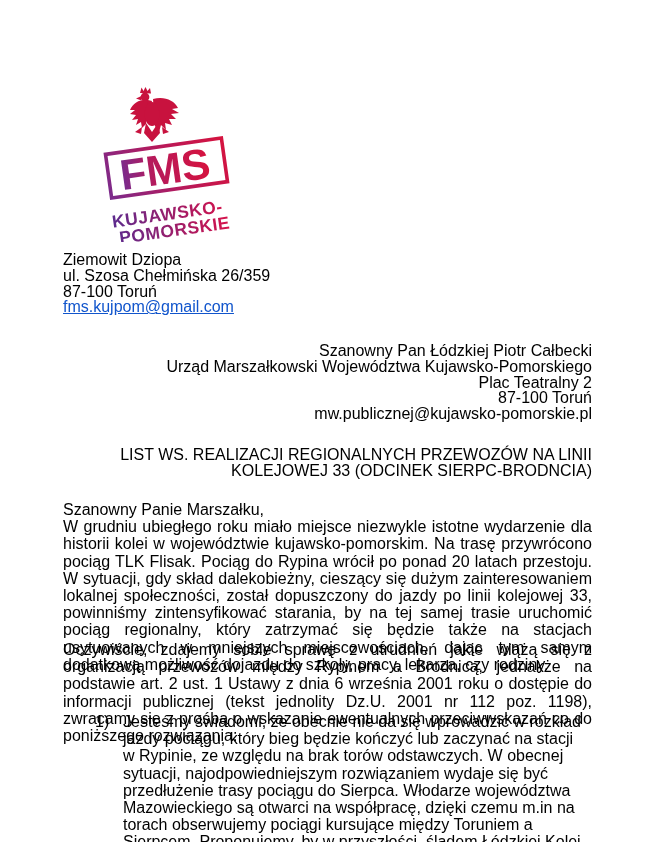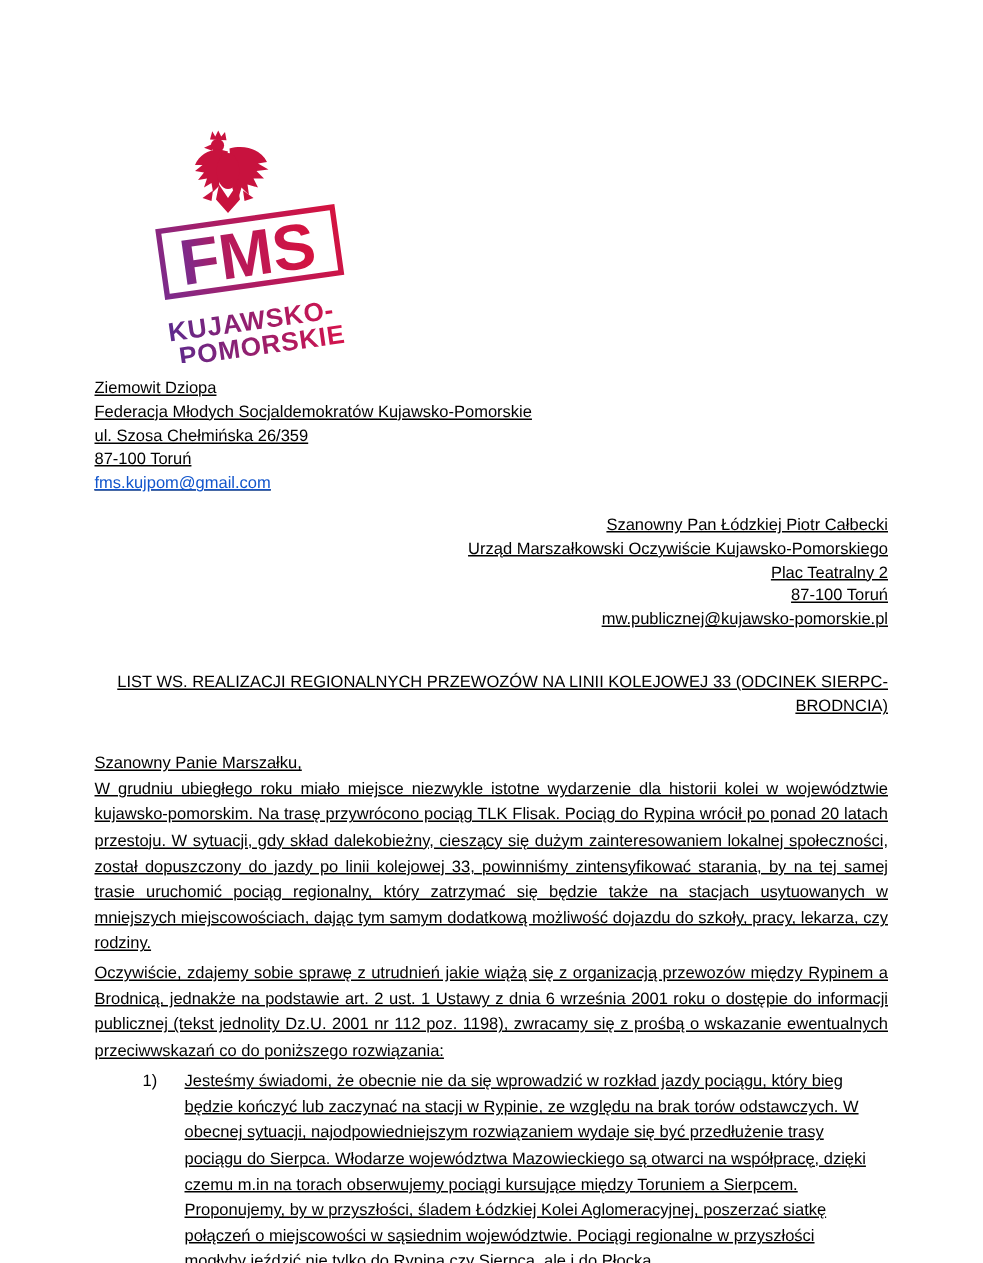--- a/index.html
+++ b/index.html
@@ -6,21 +6,21 @@
   html,body { background:#ffffff; }
   body { font-family:"Liberation Sans", sans-serif; }
   .page {
     position:relative;
     width:655px; height:842px;
     background:#ffffff;
     overflow:hidden;
     color:#000000;
   }
   .logo-svg { position:absolute; left:96px; top:86px; width:145px; height:156px; }
-  .txt { font-size:11px; line-height:15.8px;text-decoration:underline; }
+  .txt { font-size:16px; line-height:15.8px; }
   .sender   { position:absolute; left:63px;  top:252px; }
   .sender a { color:#1155cc; text-decoration:underline; }
   .recipient{ position:absolute; right:63px; top:343px; text-align:right; }
   .subject  { position:absolute; left:63px;  top:447px; width:529px; text-align:right; line-height:16.4px; }
   .block1   { position:absolute; left:63px;  top:501px; width:529px; line-height:17.2px; }
   .block1 p { text-align:justify; }
   .block2   { position:absolute; left:63px;  top:641px; width:529px; text-align:justify; line-height:17.2px; }
   .listwrap { position:absolute; left:95px;  top:713px; width:490px; line-height:17.2px; }
   .list-marker { position:absolute; left:0; top:0; }
   .list-text   { margin-left:28px; width:458px; text-align:left; }
@@ -66,29 +66,28 @@
     <text x="69" y="98" text-anchor="middle" font-family="Liberation Sans, sans-serif" font-size="43" font-weight="bold" fill="url(#gradFMS)" transform="rotate(-8 69 83)">FMS</text>
 
     <g transform="rotate(-8 72 138)">
       <text x="17" y="134" font-family="Liberation Sans, sans-serif" font-size="17.5" font-weight="bold" letter-spacing="0.5" fill="url(#gradRegion)">KUJAWSKO-</text>
       <text x="22" y="151" font-family="Liberation Sans, sans-serif" font-size="17.5" font-weight="bold" letter-spacing="0.5" fill="url(#gradRegion)">POMORSKIE</text>
     </g>
   </svg>
 
   <div class="sender txt">
     <div>Ziemowit Dziopa</div>
-    <div>Federacja Młodych Socjaldemokratów Kujawsko-Pomorskie</div>
     <div>ul. Szosa Chełmińska 26/359</div>
     <div>87-100 Toruń</div>
     <div><a href="#">fms.kujpom@gmail.com</a></div>
   </div>
 
   <div class="recipient txt">
     <div>Szanowny Pan Łódzkiej Piotr Całbecki</div>
-    <div>Urząd Marszałkowski Oczywiście Kujawsko-Pomorskiego</div>
+    <div>Urząd Marszałkowski Województwa Kujawsko-Pomorskiego</div>
     <div>Plac Teatralny 2</div>
     <div>87-100 Toruń</div>
     <div>mw.publicznej@kujawsko-pomorskie.pl</div>
   </div>
 
   <div class="subject txt">LIST WS. REALIZACJI REGIONALNYCH PRZEWOZÓW NA LINII KOLEJOWEJ 33 (ODCINEK SIERPC-BRODNCIA)</div>
 
   <div class="block1 txt">
     <div>Szanowny Panie Marszałku,</div>
     <p>W grudniu ubiegłego roku miało miejsce niezwykle istotne wydarzenie dla historii kolei w województwie kujawsko-pomorskim. Na trasę przywrócono pociąg TLK Flisak. Pociąg do Rypina wrócił po ponad 20 latach przestoju. W sytuacji, gdy skład dalekobieżny, cieszący się dużym zainteresowaniem lokalnej społeczności, został dopuszczony do jazdy po linii kolejowej 33, powinniśmy zintensyfikować starania, by na tej samej trasie uruchomić pociąg regionalny, który zatrzymać się będzie także na stacjach usytuowanych w mniejszych miejscowościach, dając tym samym dodatkową możliwość dojazdu do szkoły, pracy, lekarza, czy rodziny.</p>

